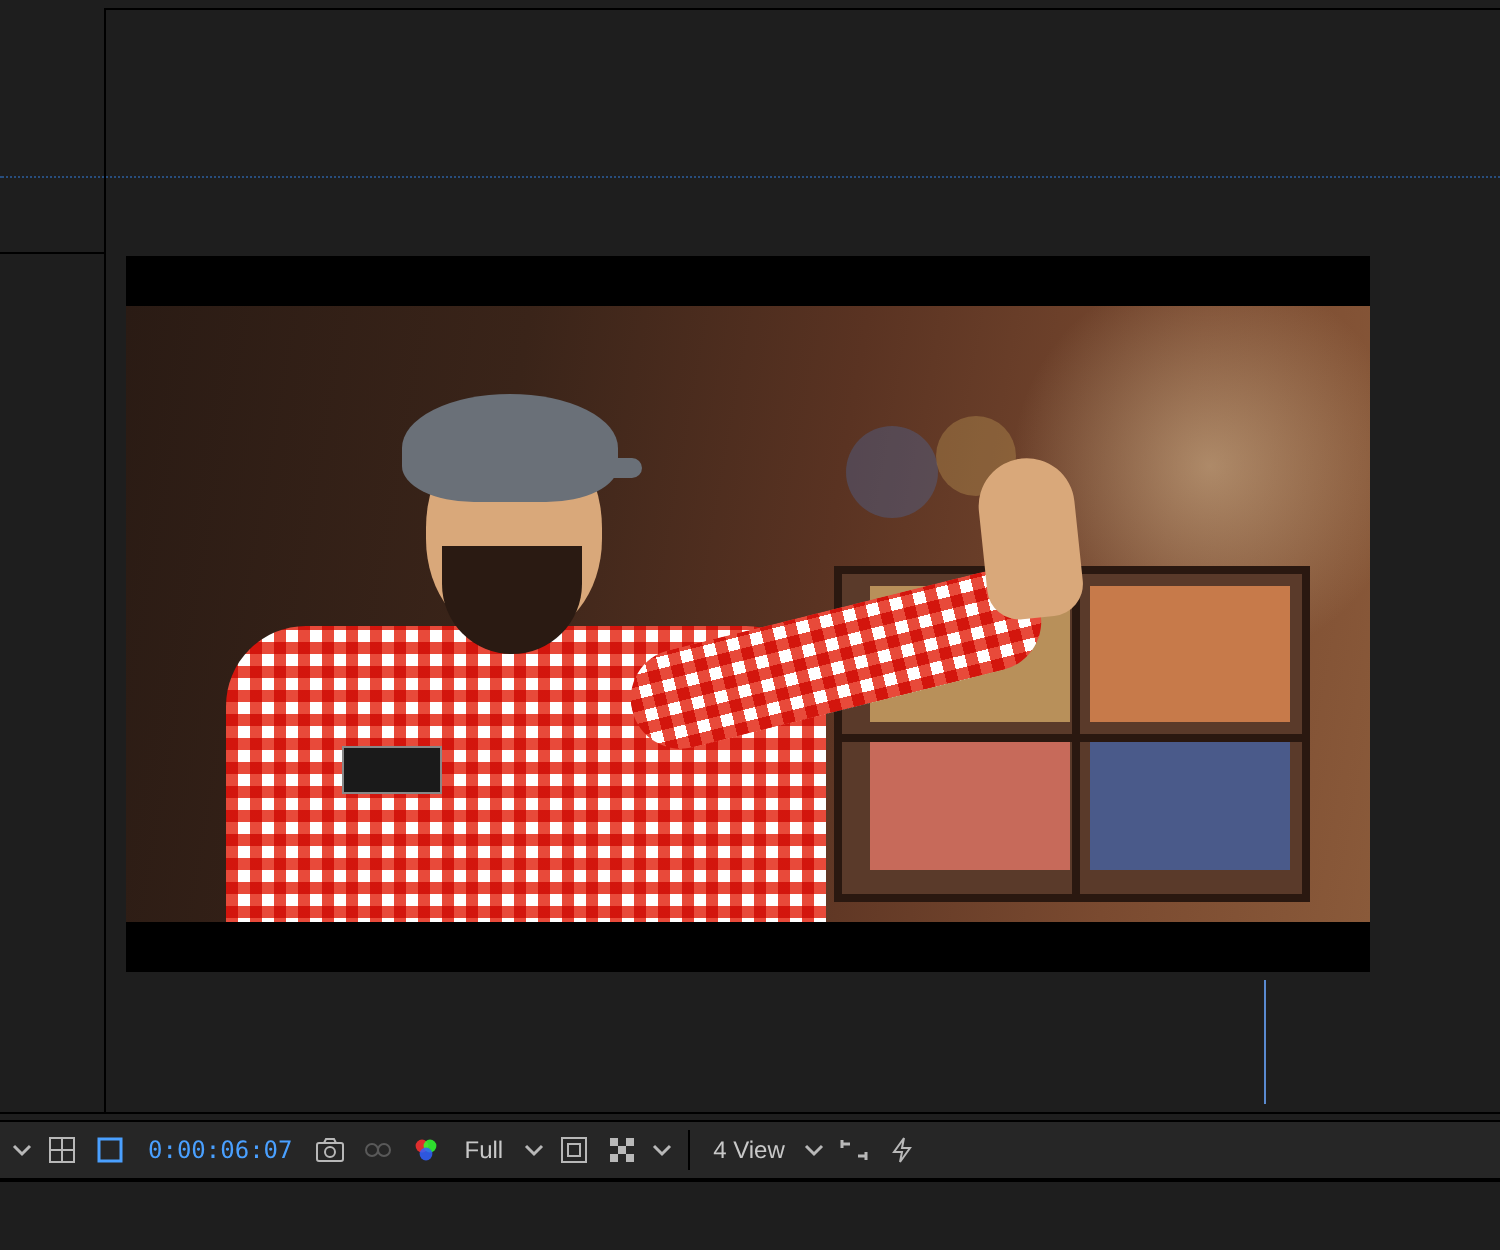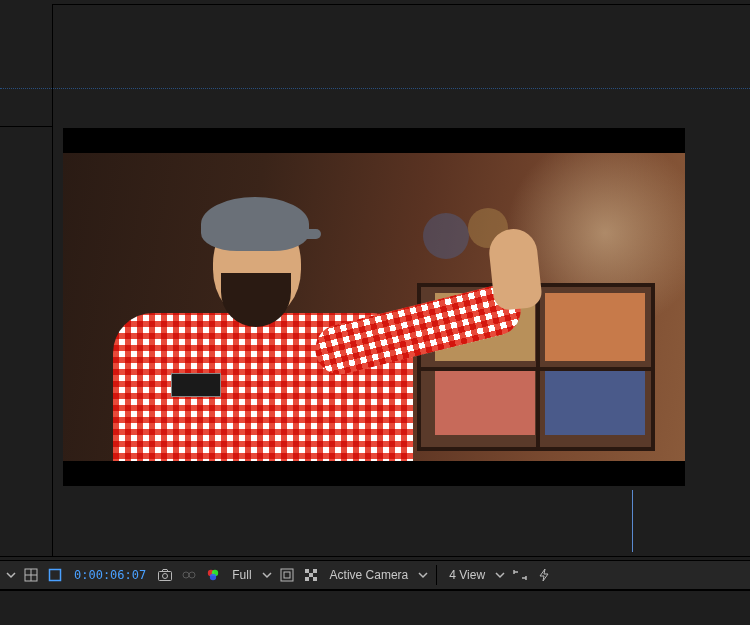--- a/index.html
+++ b/index.html
@@ -150,23 +150,20 @@
     <div class="tbtn">
       <svg viewBox="0 0 16 16">
           <rect x="2" y="2" width="4" height="4" fill="currentColor"></rect>
           <rect x="10" y="2" width="4" height="4" fill="currentColor"></rect>
           <rect x="6" y="6" width="4" height="4" fill="currentColor"></rect>
           <rect x="2" y="10" width="4" height="4" fill="currentColor"></rect>
           <rect x="10" y="10" width="4" height="4" fill="currentColor"></rect>
         </svg>
     </div>
 
-    <div class="sel">
-      <span>Active Camera</span>
-    </div>
     <div class="chev">
       <svg viewBox="0 0 10 10">
           <path d="M1 3l4 4 4-4" stroke="currentColor" fill="none" stroke-width="1.5"></path>
         </svg>
     </div>
 
     <div class="sep"></div>
 
     <div class="sel">
       <span>4 View</span>

